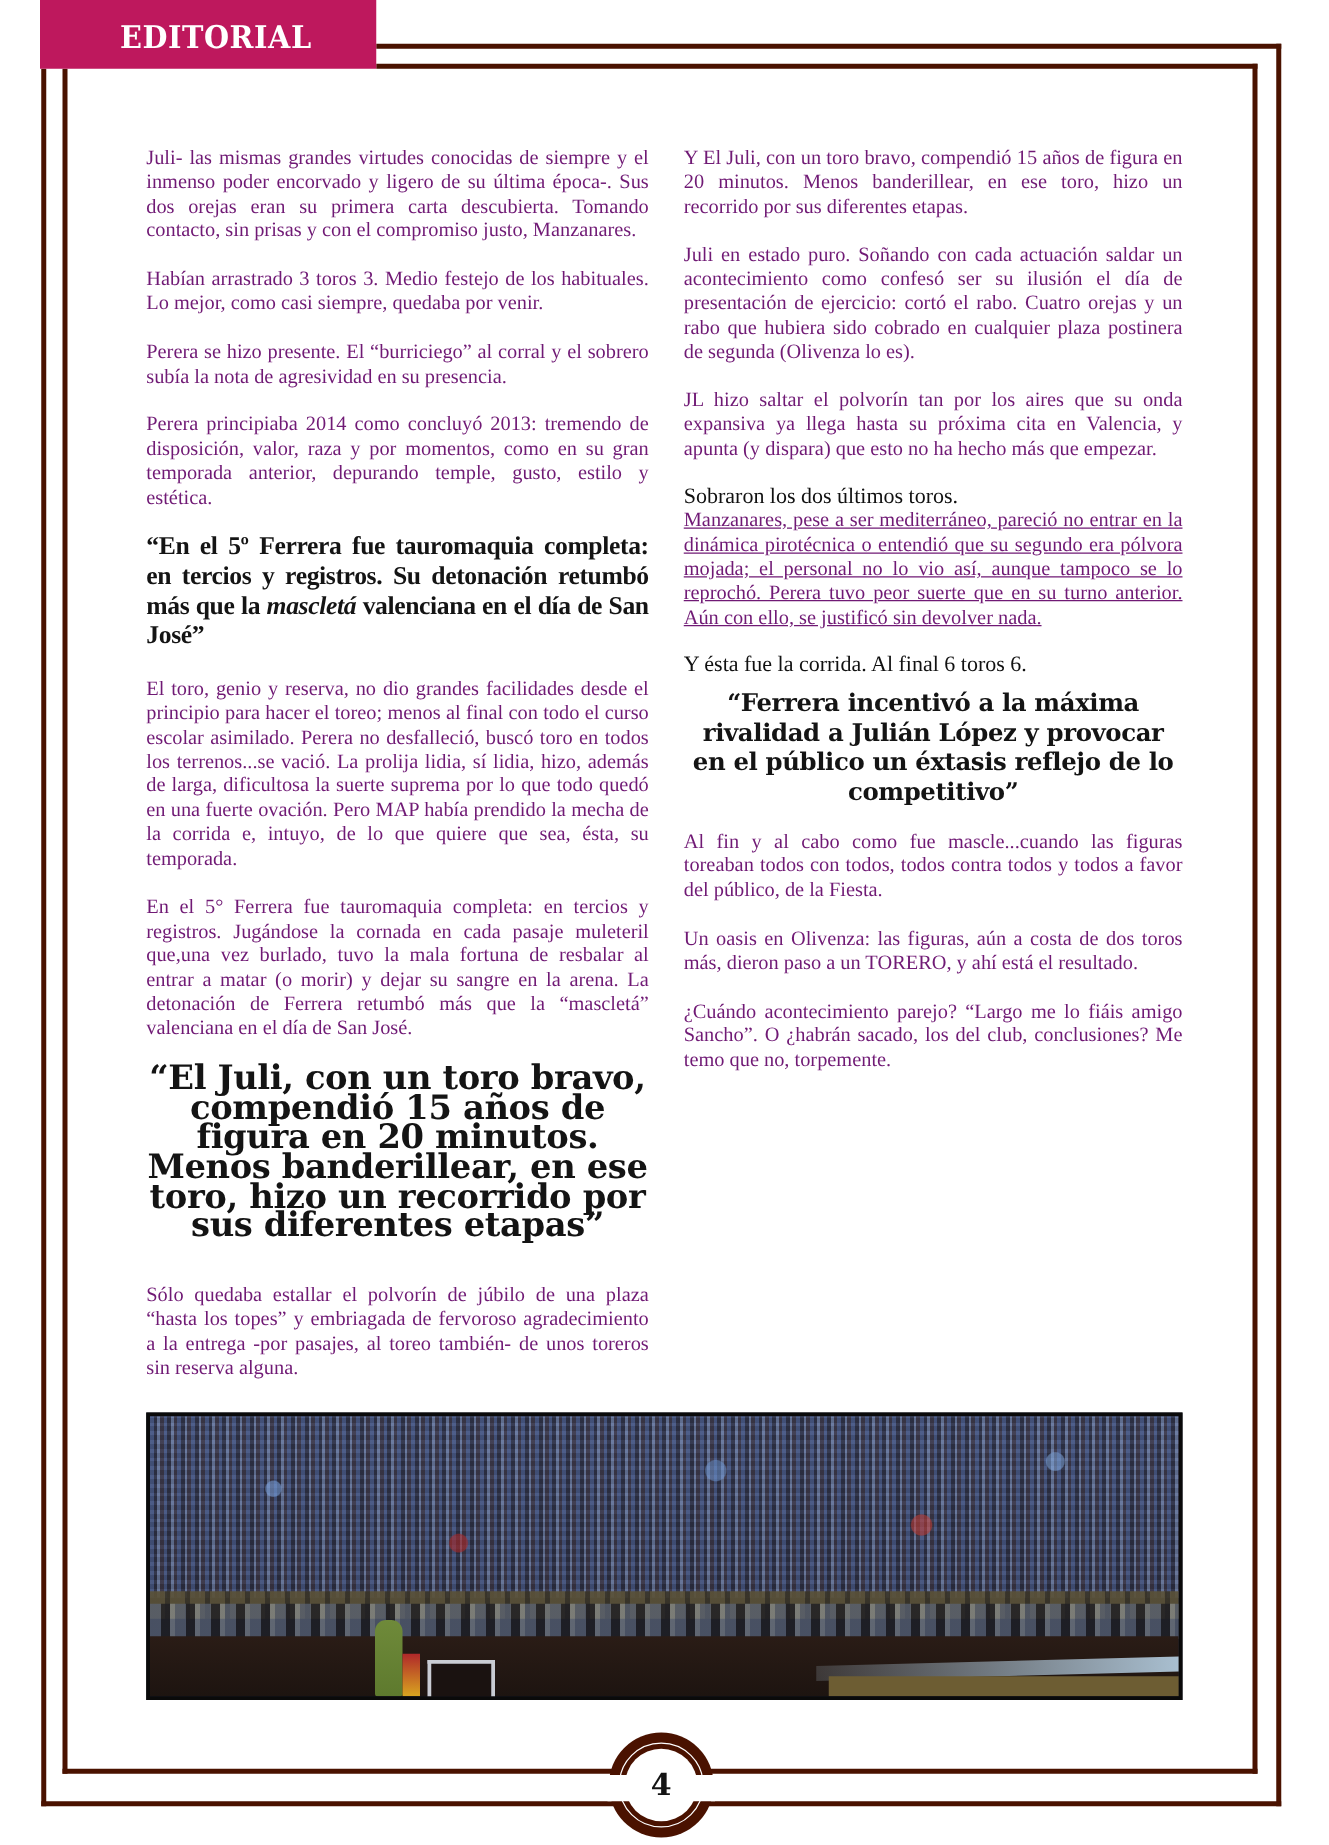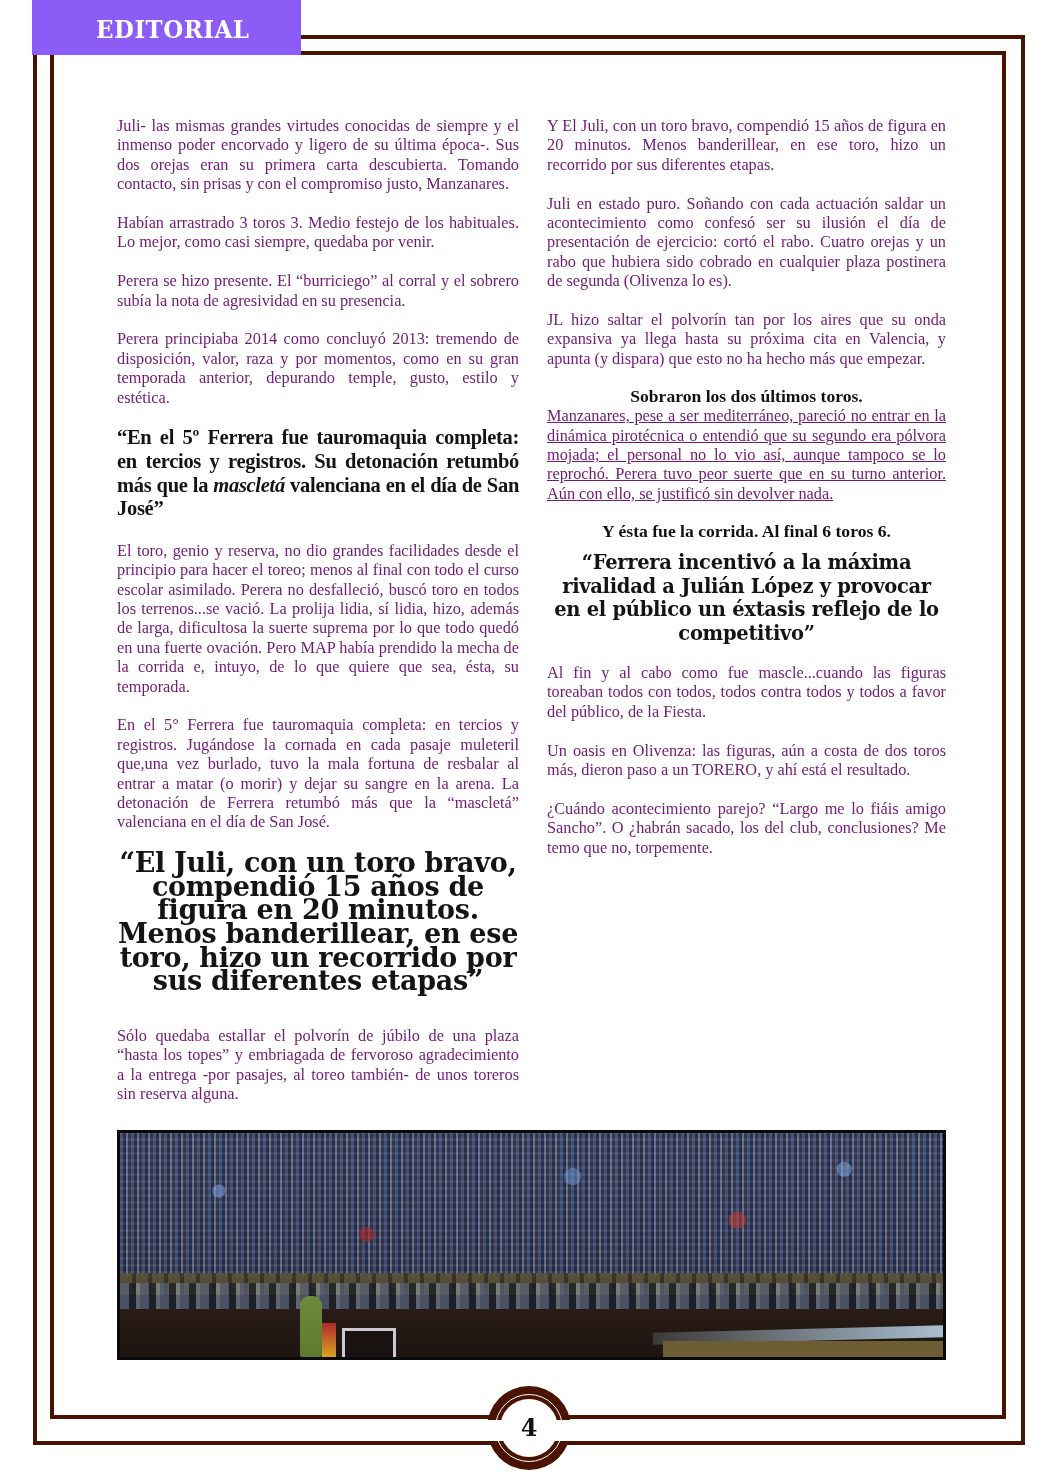--- a/index.html
+++ b/index.html
@@ -2,21 +2,21 @@
 <html><head>
 <meta charset="utf-8">
 <style>
   html, body { margin: 0; padding: 0; background: #ffffff; }
   body { width: 1063px; height: 1476px; position: relative; overflow: hidden; }
 
   .frame-line { position: absolute; background: #4a1200; }
 
   .banner {
     position: absolute; left: 32px; top: 0; width: 269px; height: 55px;
-    background: #8b5cf6;
+    background: #be185d;
   }
   .banner-title {
     position: absolute; left: 64px; top: 15px;
     font-family: "DejaVu Serif", serif; font-weight: bold;
     font-size: 25px; letter-spacing: 0.5px; color: #ffffff;
     transform: scaleX(0.92); transform-origin: left center;
   }
 
   .col { position: absolute; top: 116px; }
   .col-left { left: 117px; width: 402px; }
@@ -31,22 +31,22 @@
 
   .quote {
     font-family: "DejaVu Serif", serif; font-weight: bold;
     color: #141414; margin: 0;
   }
   .quote-1 { font-size: 20.5px; line-height: 23.6px; text-align: justify; margin: 10px 0 20px 0; letter-spacing: -0.3px; font-family: Liberation Serif, serif; }
   .quote-2 { font-size: 27px; line-height: 23.6px; text-align: center; margin: 10px 0 33px 0; letter-spacing: -0.3px; }
   .quote-3 { font-size: 19.5px; line-height: 23.4px; text-align: center; margin: 10px 0 18px 0; letter-spacing: -0.3px; }
 
   .subhead {
-    font-family: "Liberation Serif", serif; font-weight: bold;
-    font-size: 17.6px; line-height: 20px; color: #111111; margin: 0; text-align: center;
+    font-family: "Liberation Serif", serif; font-weight: normal;
+    font-size: 17.6px; line-height: 20px; color: #111111; margin: 0;
   }
   .subhead + .p { margin-top: 0; text-decoration: underline; }
 
   .photo {
     position: absolute; left: 117px; top: 1130px; width: 823px; height: 224px;
     border: 3px solid #0a0a0a; overflow: hidden;
     background: #1e2230;
   }
   .crowd {
     position: absolute; left: 0; top: 0; width: 100%; height: 145px;

